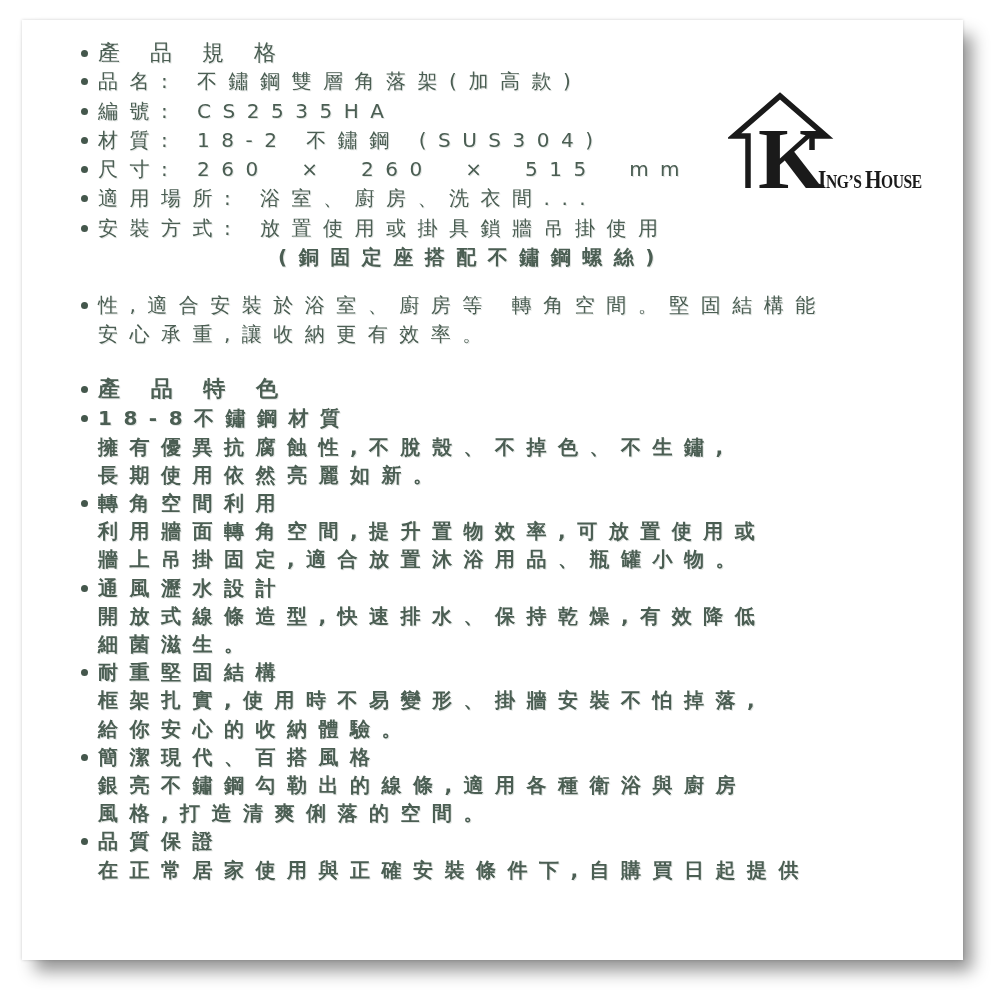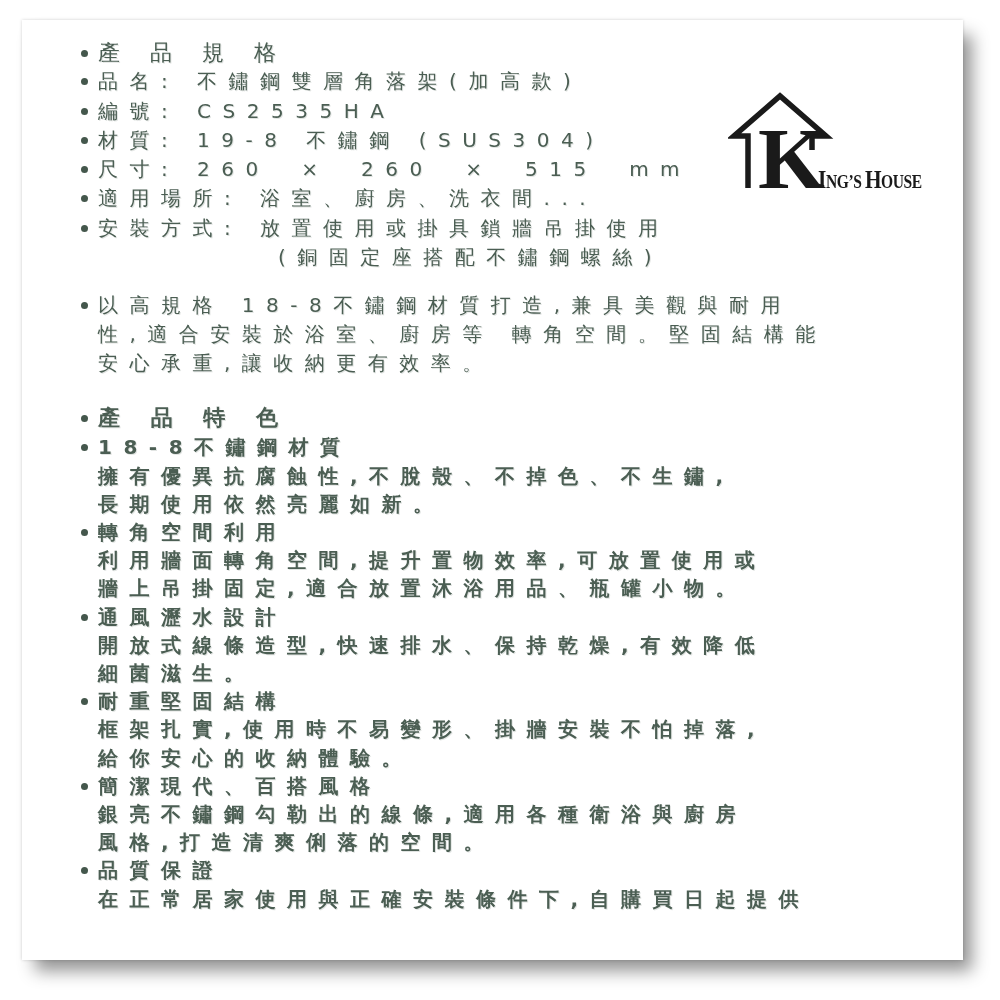--- a/index.html
+++ b/index.html
@@ -41,21 +41,21 @@
     left: 5px;
     top: 11px;
     width: 7px;
     height: 7px;
     border-radius: 50%;
     background: #44574c;
   }
   .specs li { line-height: 29.3px; }
   .section-title { font-size: 22px; line-height: 30px; }
   .section-title .dot { top: 12px; }
-  .indent2 { margin-left: 180px; }
+  .indent2 { margin-left: 180px; font-weight: bold; }
   .desc { margin-top: 19px; }
   .desc li { line-height: 29px; }
   .features { margin-top: 25px; font-weight: bold; }
   .features li { line-height: 28.2px; }
   .features li.section-title { line-height: 30px; }
   .logo {
     position: absolute;
     top: 68px;
     right: 30px;
     width: 205px;
@@ -87,41 +87,40 @@
       <li>
         <span class="dot"></span>
         <div>品名: 不鏽鋼雙層角落架(加高款)</div>
       </li>
       <li>
         <span class="dot"></span>
         <div>編號: CS2535HA</div>
       </li>
       <li>
         <span class="dot"></span>
-        <div>材質: 19-8 不鏽鋼 (SUS304)</div>
+        <div>材質: 18-2 不鏽鋼 (SUS304)</div>
       </li>
       <li>
         <span class="dot"></span>
         <div>尺寸: 260　×　260　×　515　mm</div>
       </li>
       <li>
         <span class="dot"></span>
         <div>適用場所: 浴室、廚房、洗衣間...</div>
       </li>
       <li>
         <span class="dot"></span>
         <div>安裝方式: 放置使用或掛具鎖牆吊掛使用</div>
         <div class="indent2">(銅固定座搭配不鏽鋼螺絲)</div>
       </li>
     </ul>
 
     <ul class="desc cjk">
       <li>
         <span class="dot"></span>
-        <div>以高規格 18-8不鏽鋼材質打造,兼具美觀與耐用</div>
         <div>性,適合安裝於浴室、廚房等 轉角空間。堅固結構能</div>
         <div>安心承重,讓收納更有效率。</div>
       </li>
     </ul>
 
     <ul class="features cjk">
       <li class="section-title">
         <span class="dot"></span>
         <span>產 品 特 色</span>
       </li>

